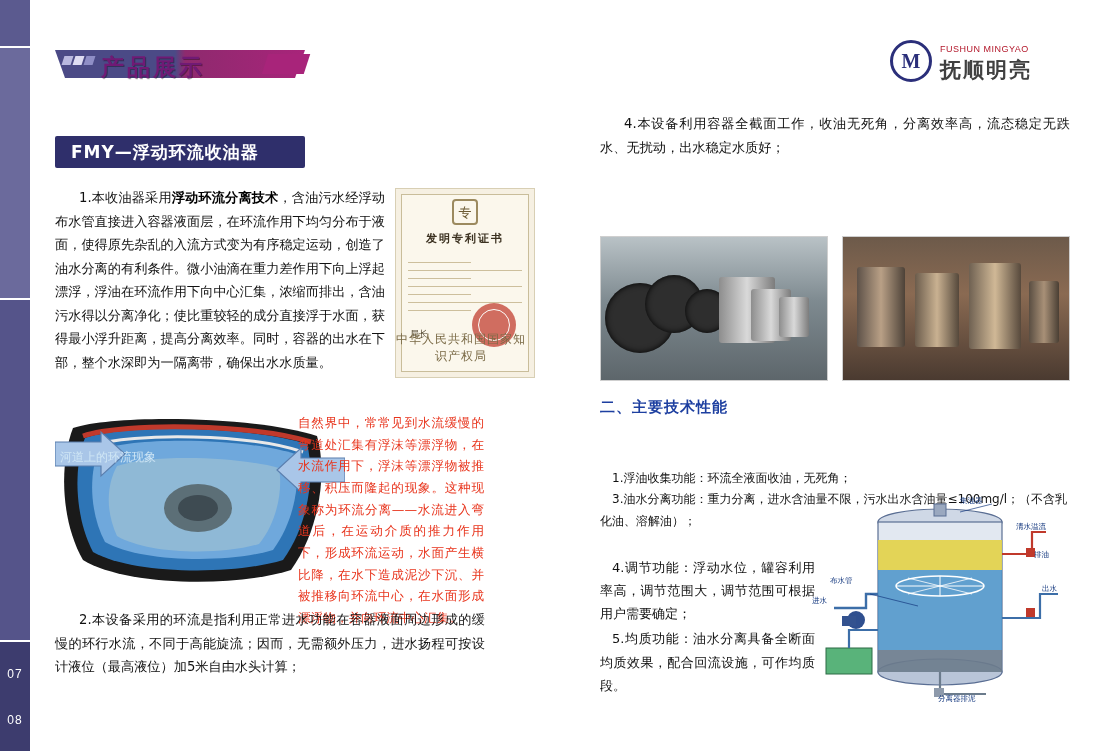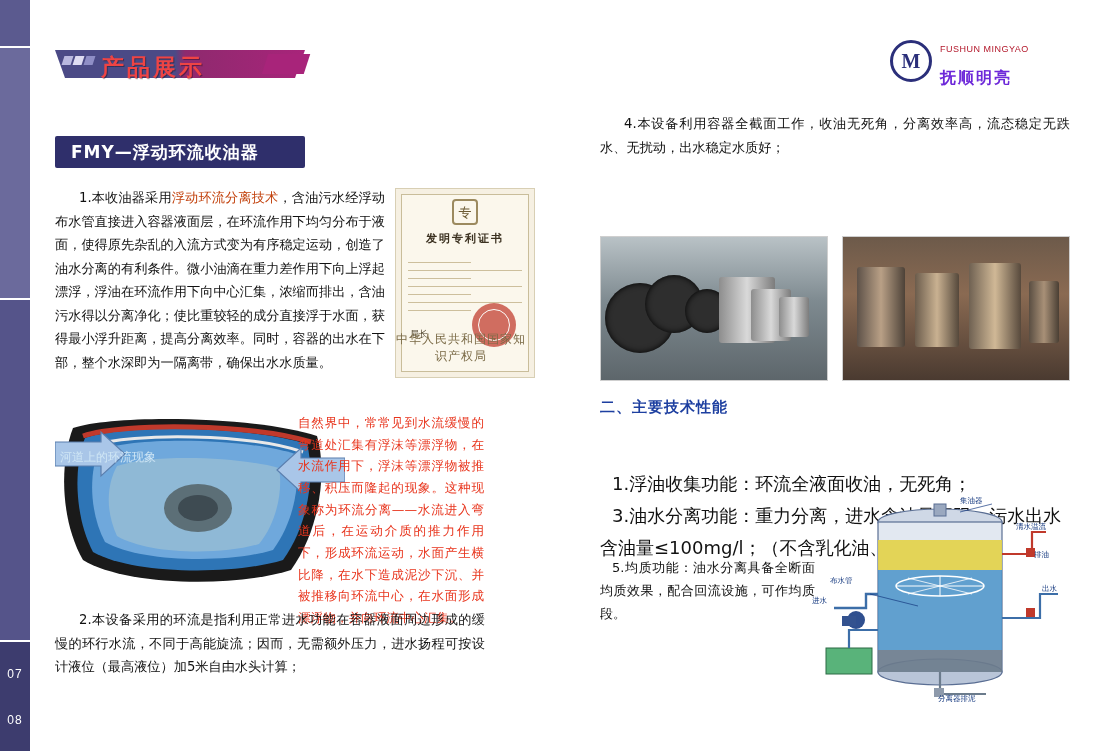--- a/index.html
+++ b/index.html
@@ -33,21 +33,21 @@
   .header-banner {
     position:absolute; left:55px; top:42px; width:270px; height:42px;
   }
   .banner-bar {
     position:absolute; left:0; top:8px; width:250px; height:28px;
     background:linear-gradient(90deg,#4b4a86 0%, #4b4a86 48%, #8e2a6e 52%, #a8247a 100%);
     clip-path:polygon(0 0, 250px 0, 240px 28px, 10px 28px);
   }
   .banner-title {
     position:absolute; left:46px; top:10px;
-    color:#ef4444; font-size:23px; font-weight:bold; letter-spacing:3px;
+    color:#701a75; font-size:23px; font-weight:bold; letter-spacing:3px;
     text-shadow:1px 1px 0 #00000055;
   }
   .banner-deco {
     position:absolute; left:8px; top:14px; width:32px; height:16px;
   }
   .banner-deco span {
     display:block; width:9px; height:9px; background:#b9b8df;
     position:absolute; transform:skewX(-18deg);
   }
   .banner-deco span:nth-child(1){left:0;top:0;}
@@ -70,22 +70,22 @@
   .logo-circle .mark {
     font-family:"Liberation Serif", serif;
     font-size:20px; font-weight:bold; color:#2b2f7a; line-height:1;
   }
   .logo-texts { position:absolute; left:50px; top:6px; }
   .logo-en {
     font-family:"Liberation Sans", sans-serif;
     font-size:9px; color:#b3182b; letter-spacing:.5px;
   }
   .logo-cn {
-    font-size:16px; color:#6d28d9; font-weight:bold; letter-spacing:2px;
-    margin-top:14px;
+    font-size:21px; color:#404040; font-weight:bold; letter-spacing:2px;
+    margin-top:2px;
   }
 
   
   .title-plate {
     position:absolute; left:55px; top:136px; width:250px; height:32px;
     background:#2f2f6b;
     display:flex; align-items:center; padding-left:16px;
     border-radius:2px;
     text-align:right;
   }
@@ -100,21 +100,21 @@
   .section-head {
     color:#2f2f6b; font-size:15px; font-weight:bold; letter-spacing:1px;
     margin:0 0 8px 0;
   }
   .section-head.blue { color:#1d3fa0; }
   .para {
     font-size:13.2px; line-height:1.78; color:#111; text-align:justify;
     margin:0 0 4px 0;
   }
   .para.indent { text-indent:24px; }
-  .hl { color:#c2410c; }
+  .hl { color:#000000;font-weight:bold; }
 
   
   .cert {
     float:right; width:140px; height:190px; margin:2px 0 6px 10px;
     background:#f6f0e2; border:1px solid #d8cfb4; position:relative;
     overflow:hidden;
   }
   .cert-inner {
     position:absolute; inset:5px; border:1px solid #c9bd9a; background:#fbf7ec;
   }
@@ -186,21 +186,21 @@
   }
 
   
   .tech-head { position:absolute; left:600px; top:398px; }
   .tech-list { position:absolute; left:600px; top:424px; width:215px; }
   .tech-list .li {
     font-size:13px; line-height:1.78; color:#111; text-indent:12px; margin-bottom:2px;
     text-align:justify;
   }
   .tech-wide { position:absolute; left:600px; top:468px; width:470px; }
-  .tech-wide .li { font-size:18px; line-height:1.78; color:#111; text-indent:12px; }
+  .tech-wide .li { font-size:12px; line-height:1.78; color:#111; text-indent:12px; }
 
   
   .tank-fig {
     position:absolute; left:810px; top:498px; width:260px; height:212px;
   }
   .tank-label {
     position:absolute; font-size:7.5px; color:#14387f;
     white-space:nowrap;
   }
 </style>
@@ -308,20 +308,21 @@
 </div>
 
 <div class="tech-head section-head blue">二、主要技术性能</div>
 
 <div class="tech-wide">
   <div class="li">1.浮油收集功能：环流全液面收油，无死角；</div>
   <div class="li">3.油水分离功能：重力分离，进水含油量不限，污水出水含油量≤100mg/l；（不含乳化油、溶解油）；</div>
 </div>
 
 <div class="tech-list" style="top:556px;">
+  <div class="li">4.调节功能：浮动水位，罐容利用率高，调节范围大，调节范围可根据用户需要确定；</div>
   <div class="li">5.均质功能：油水分离具备全断面均质效果，配合回流设施，可作均质段。</div>
 </div>
 
 <div class="tank-fig">
   <svg width="260" height="212" viewBox="0 0 260 212">
 
     <ellipse cx="130" cy="24" rx="62" ry="13" fill="#cfd8e6" stroke="#5a6e93" stroke-width="1.2"></ellipse>
     <rect x="68" y="24" width="124" height="150" fill="#e2e8f1" stroke="#5a6e93" stroke-width="1.2"></rect>
     <ellipse cx="130" cy="174" rx="62" ry="13" fill="#b9c5d8" stroke="#5a6e93" stroke-width="1.2"></ellipse>
 

